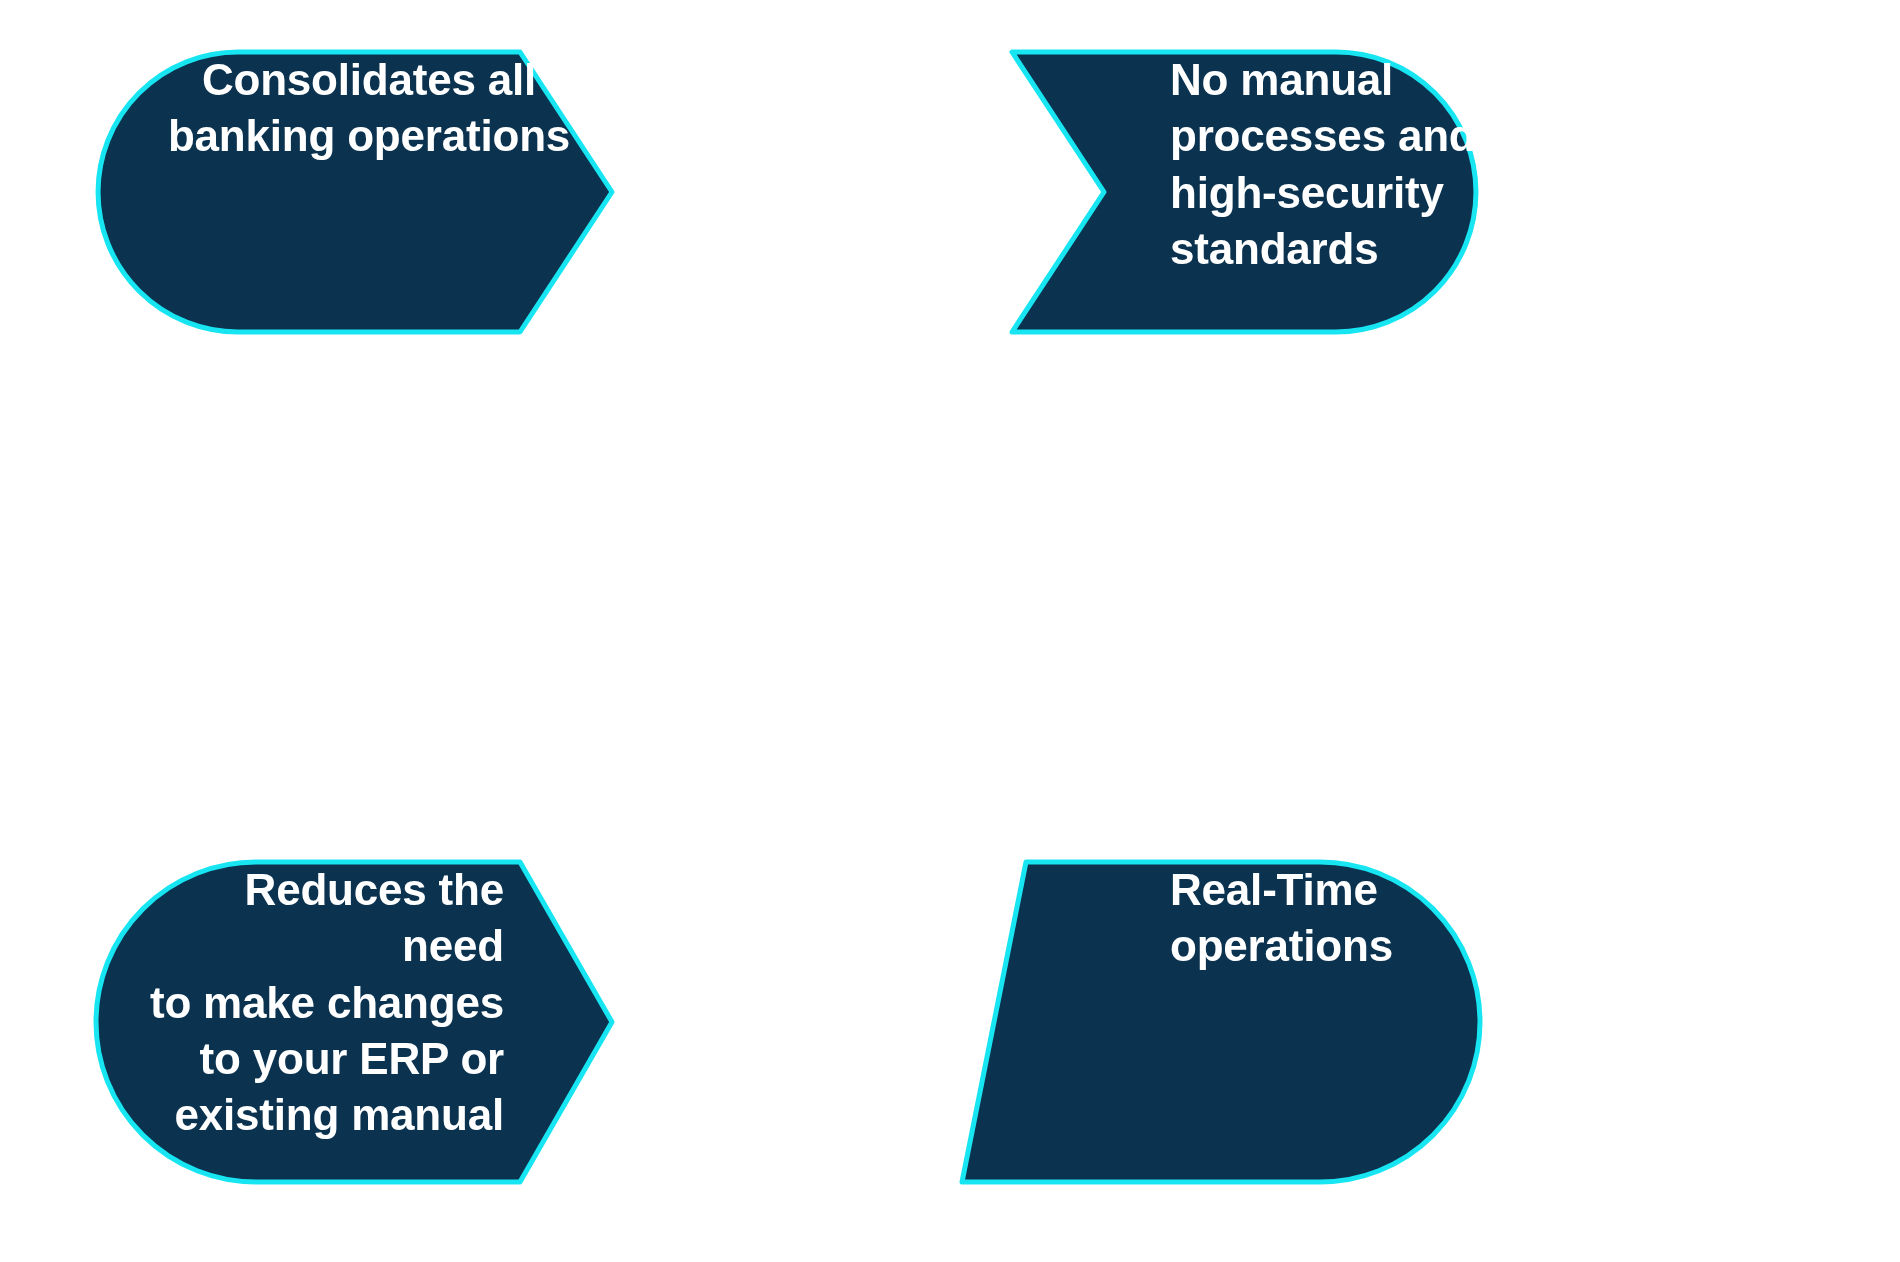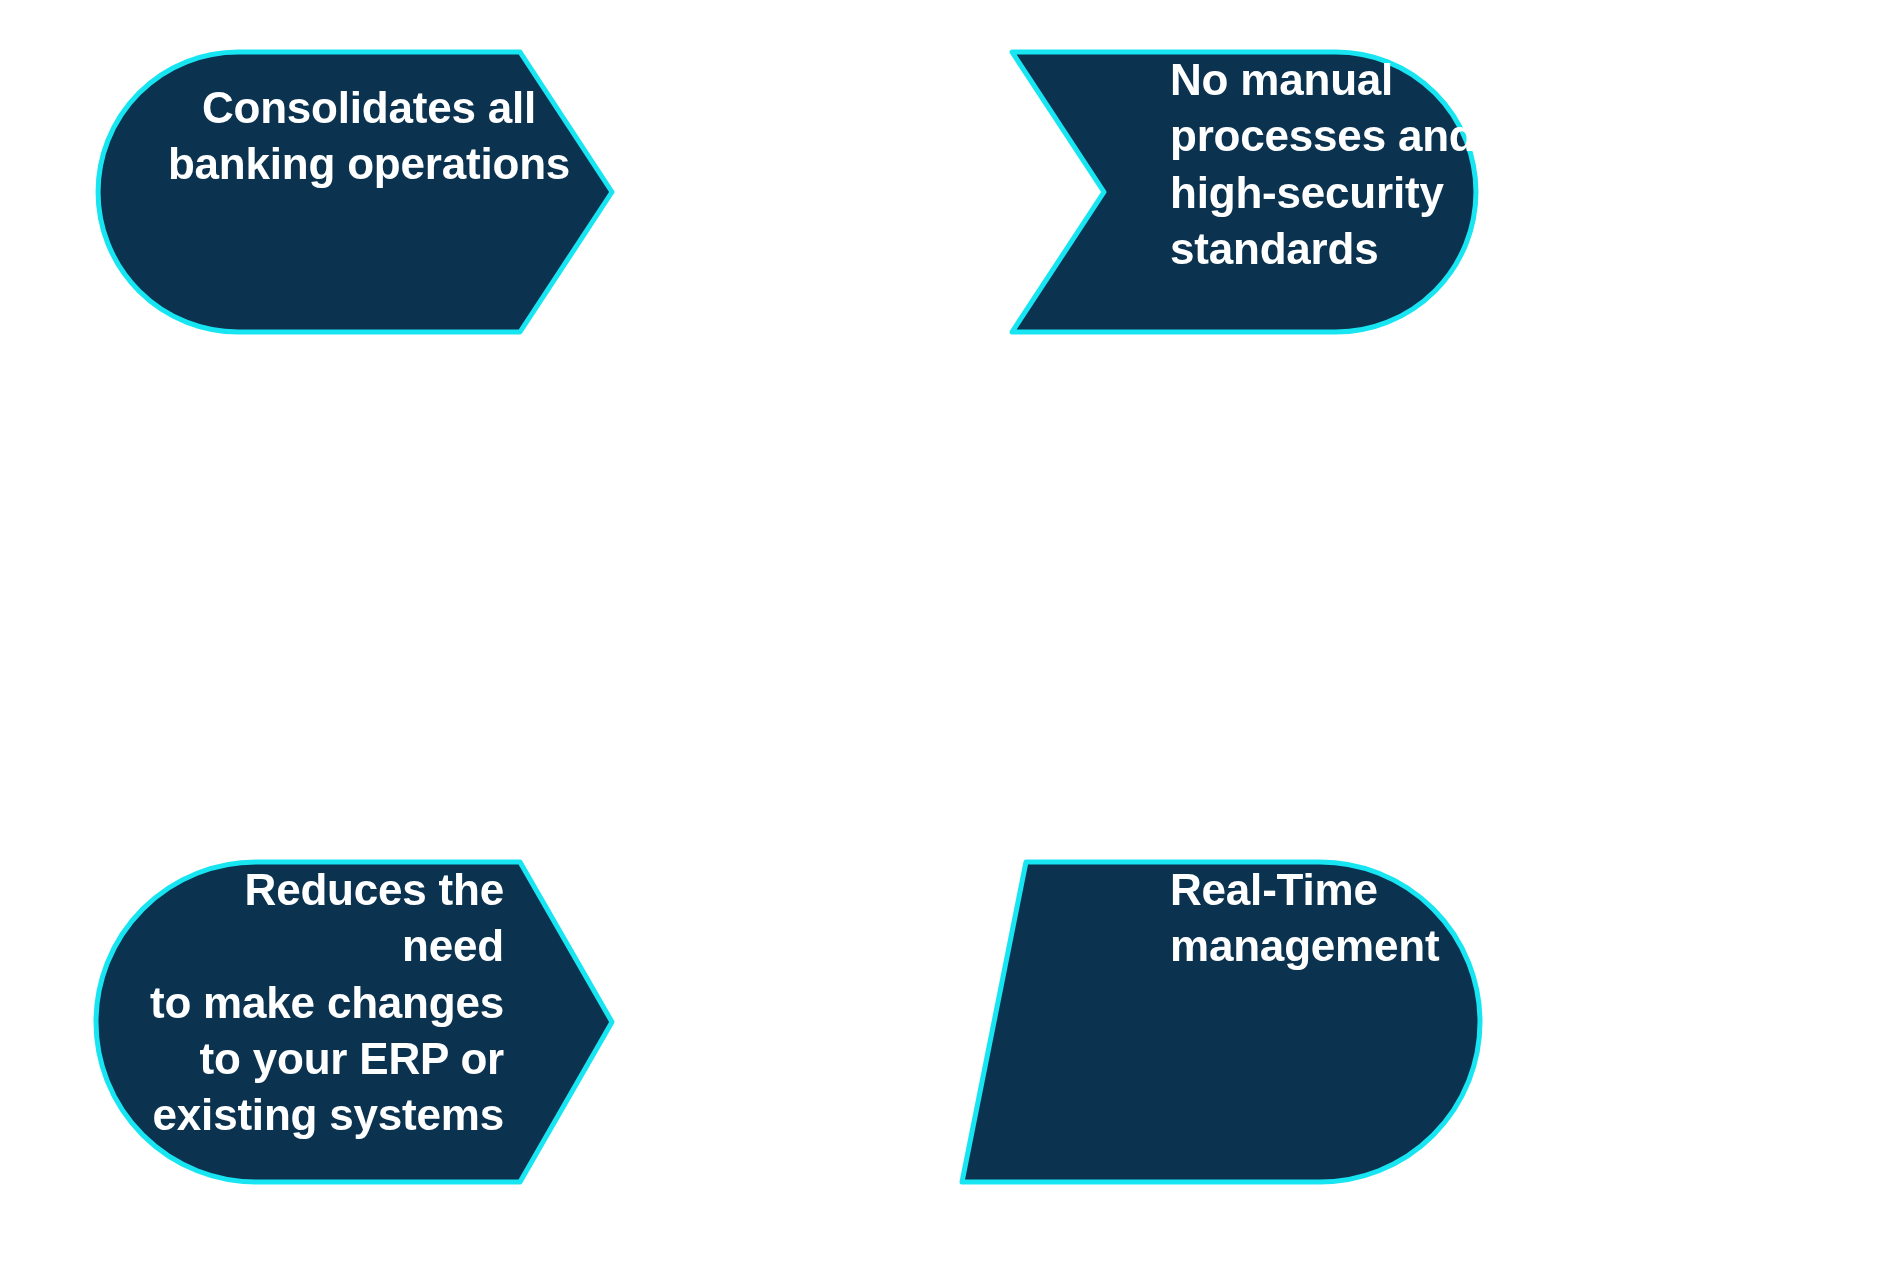--- a/index.html
+++ b/index.html
@@ -48,21 +48,21 @@
     white-space: pre-line;
     margin: 0;
   }
 
   
   #card-top-left {
     left: 96px;  top: 52px;
     width: 520px; height: 280px;
     padding: 0 34px 0 60px;
   }
-  #card-top-left .card-text { text-align: center; margin-top: 28px; }
+  #card-top-left .card-text { text-align: center; }
 
   #card-top-right {
     left: 1170px; top: 52px;
     width: 370px; height: 280px;
     padding: 0 20px 0 0px;
   }
   #card-top-right .card-text { text-align: left; }
 
   #card-bottom-left {
     left: 96px;  top: 862px;
@@ -124,21 +124,21 @@
     <p class="card-text">No manual
 processes and
 high-security
 standards</p>
   </div>
 
   <div class="card" id="card-bottom-left">
     <p class="card-text">Reduces the need
 to make changes
 to your ERP or
-existing systems</p>
+existing manual</p>
   </div>
 
   <div class="card" id="card-bottom-right">
     <p class="card-text">Real-Time
-management</p>
+operations</p>
   </div>
 
 </div>
 
 </body></html>

